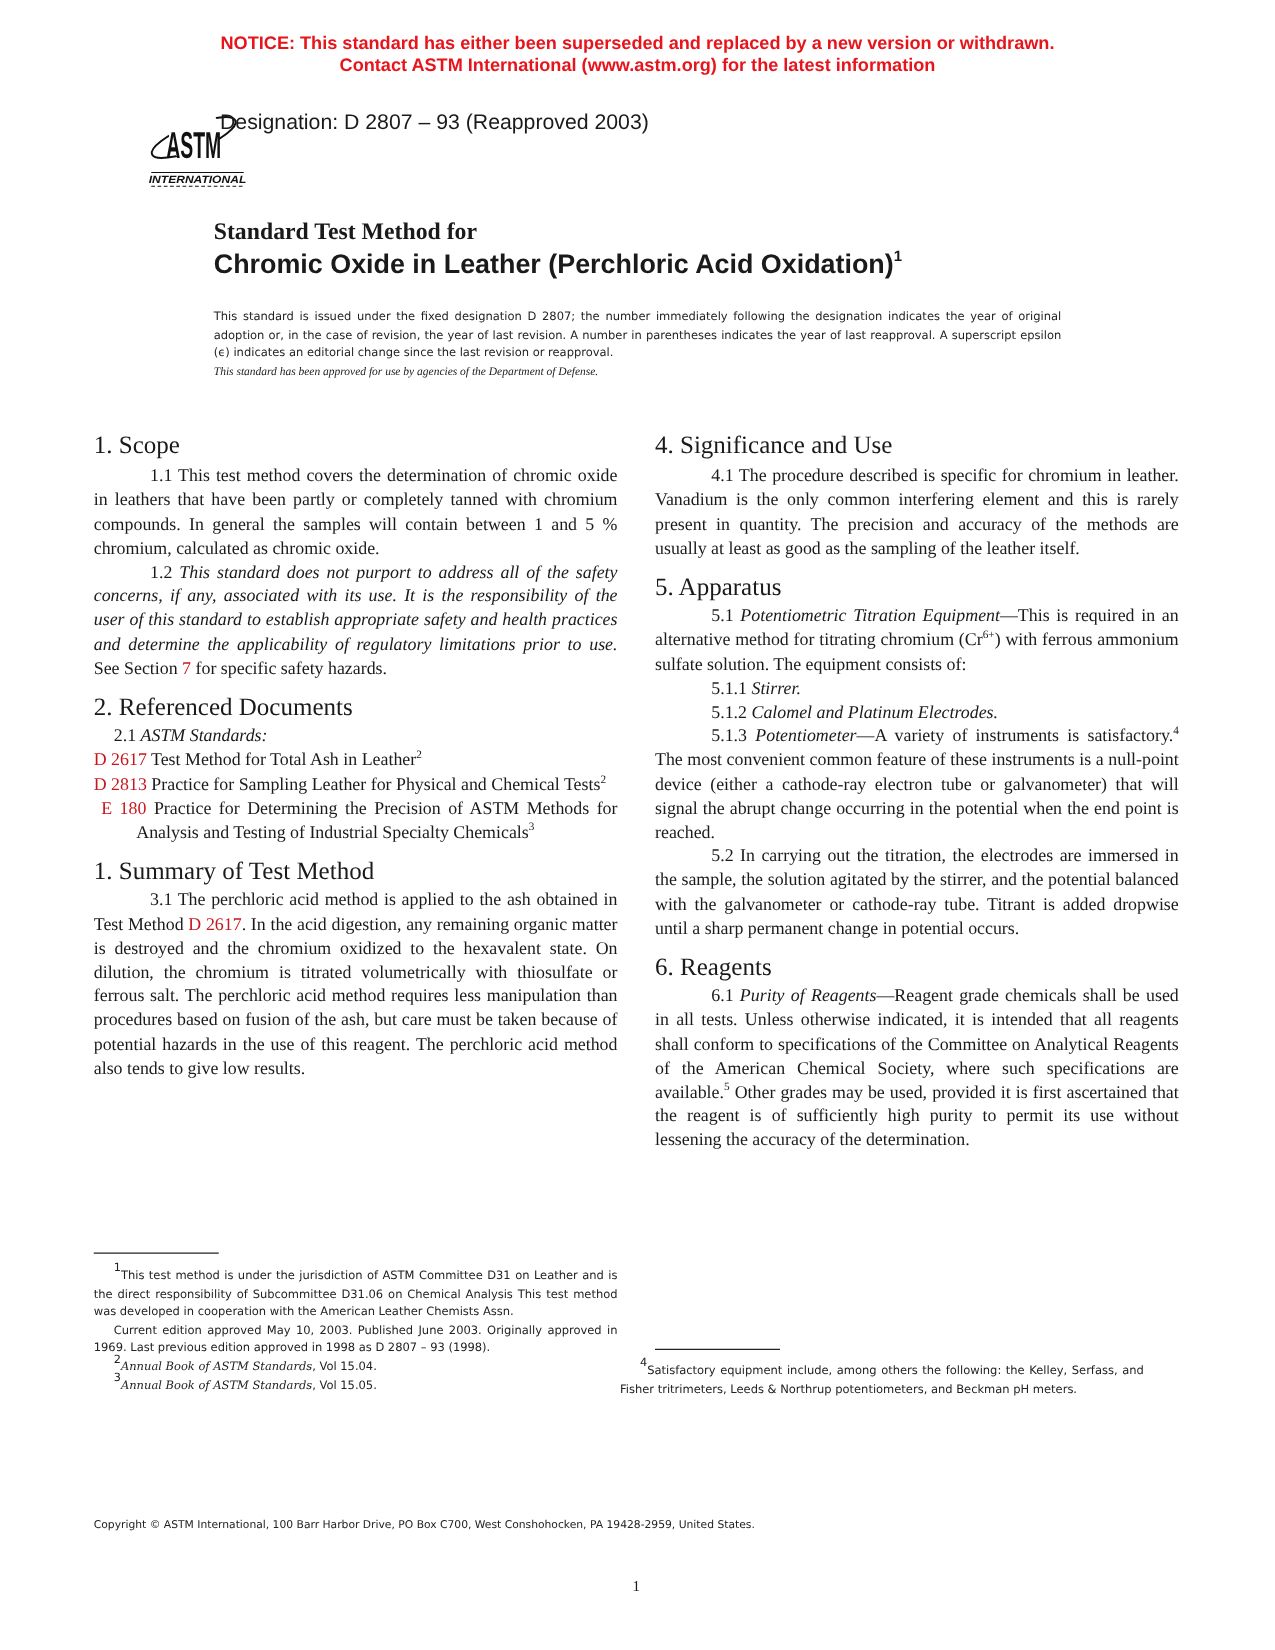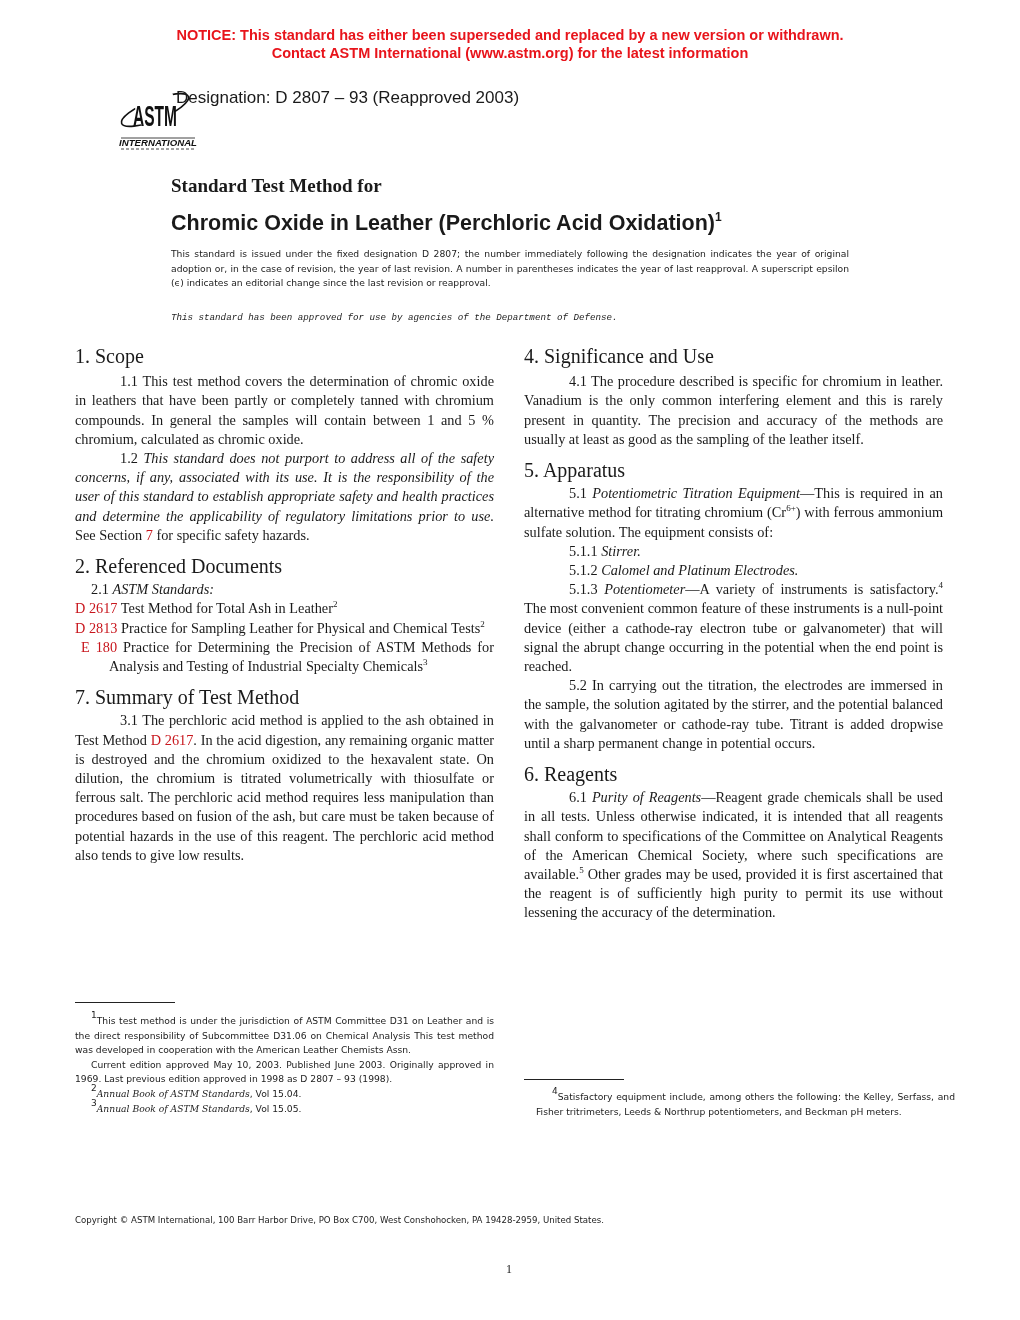--- a/index.html
+++ b/index.html
@@ -2,24 +2,24 @@
 <html><head>
 <meta charset="utf-8">
 <style>
   html, body { margin: 0; padding: 0; background: #ffffff; }
   body { width: 1020px; height: 1320px; position: relative; overflow: hidden; color: #1a1a1a; }
   .abs { position: absolute; }
   .notice { left: 0; width: 1020px; top: 26px; text-align: center; color: #e8141b; font-family: "Liberation Sans", sans-serif; font-weight: bold; font-size: 14.5px; line-height: 18px; }
   .logo { left: 76px; top: 76px; width: 86px; height: 74px; margin-left: 39px; }
   .designation { left: 176px; top: 88px; font-family: "Liberation Sans", sans-serif; font-size: 17px; }
   .title1 { left: 171px; top: 175px; font-family: Liberation Serif, serif; font-weight: bold; font-size: 19px; }
-  .title2 { left: 171px; top: 210px; font-family: "Liberation Sans", sans-serif; font-weight: bold; font-size: 21.5px; }
+  .title2 { left: 171px; top: 198px; font-family: "Liberation Sans", sans-serif; font-weight: bold; font-size: 21.5px; }
   .title2 sup { font-size: 12px; vertical-align: 9px; }
   .preamble { left: 171px; top: 247px; width: 678px; font-family: "DejaVu Sans", sans-serif; font-size: 9.2px; line-height: 14.6px; text-align: justify; color: #222; }
-  .dod { left: 171px; top: 312px; font-family: Liberation Mono, monospace; font-style: italic; font-size: 9.2px; color: #222; }
+  .dod { left: 171px; top: 292px; font-family: Liberation Serif, serif; font-style: italic; font-size: 9.2px; color: #222; }
   .col { font-family: "Liberation Serif", serif; font-size: 14.3px; line-height: 19.2px; text-align: justify; }
   .col-left { left: 75px; width: 419px; }
   .col-right { left: 524px; width: 419px; }
   .h { font-weight: normal; font-size: 20px; margin: 0; }
   p { margin: 0; }
   .ind { text-indent: 45px; }
   .ref { color: #c8161d; }
   .refitem { padding-left: 28px; text-indent: -28px; margin-left: 16px; }
   sup.s { font-size: 9px; vertical-align: 6px; line-height: 0; }
   .fn-rule { height: 1px; background: #222; width: 100px; }
@@ -65,21 +65,21 @@
 
   <div style="margin-top:12px;">
     <p class="h" style="margin-bottom:4px;">2.  Referenced Documents</p>
     <p style="padding-left:16px;"><span>2.1 </span><em>ASTM Standards:</em></p>
     <p class="refitem" style="margin-left:0;padding-left:28px;text-indent:-28px;text-align:left;"><span class="ref">D 2617</span><span> Test Method for Total Ash in Leather</span><sup class="s">2</sup></p>
     <p class="refitem" style="margin-left:0;padding-left:28px;text-indent:-28px;"><span class="ref">D 2813</span><span> Practice for Sampling Leather for Physical and Chemical Tests</span><sup class="s">2</sup></p>
     <p class="refitem" style="margin-left:6px;padding-left:28px;text-indent:-28px;"><span class="ref">E 180</span><span> Practice for Determining the Precision of ASTM Methods for Analysis and Testing of Industrial Specialty Chemicals</span><sup class="s">3</sup></p>
   </div>
 
   <div style="margin-top:12px;">
-    <p class="h" style="margin-bottom:4px;">7.  Summary of Test Method</p>
+    <p class="h" style="margin-bottom:4px;">1.  Summary of Test Method</p>
     <p class="ind"><span>3.1 The perchloric acid method is applied to the ash obtained in Test Method </span><span class="ref">D 2617</span><span>. In the acid digestion, any remaining organic matter is destroyed and the chromium oxidized to the hexavalent state. On dilution, the chromium is titrated volumetrically with thiosulfate or ferrous salt. The perchloric acid method requires less manipulation than procedures based on fusion of the ash, but care must be taken because of potential hazards in the use of this reagent. The perchloric acid method also tends to give low results.</span></p>
   </div>
 </div>
 
 <div class="abs fn-rule" style="left:75px; top:1002px;"></div>
 <div class="abs fn" style="left:75px; top:1014px; width:419px;">
   <p style="text-indent:16px;"><sup class="s">1</sup><span>This test method is under the jurisdiction of ASTM Committee D31 on Leather and is the direct responsibility of Subcommittee D31.06 on Chemical Analysis This test method was developed in cooperation with the American Leather Chemists Assn.</span></p>
   <p style="text-indent:16px;">Current edition approved May 10, 2003. Published June 2003. Originally approved in 1969. Last previous edition approved in 1998 as D 2807 – 93 (1998).</p>
   <p style="text-indent:16px;"><sup class="s">2</sup><span class="i">Annual Book of ASTM Standards</span><span>, Vol 15.04.</span></p>
   <p style="text-indent:16px;"><sup class="s">3</sup><span class="i">Annual Book of ASTM Standards</span><span>, Vol 15.05.</span></p>
@@ -100,18 +100,18 @@
     <p class="ind">5.2 In carrying out the titration, the electrodes are immersed in the sample, the solution agitated by the stirrer, and the potential balanced with the galvanometer or cathode-ray tube. Titrant is added dropwise until a sharp permanent change in potential occurs.</p>
   </div>
 
   <div style="margin-top:12px;">
     <p class="h" style="margin-bottom:4px;">6.  Reagents</p>
     <p class="ind"><span>6.1 </span><em>Purity of Reagents</em><span>—Reagent grade chemicals shall be used in all tests. Unless otherwise indicated, it is intended that all reagents shall conform to specifications of the Committee on Analytical Reagents of the American Chemical Society, where such specifications are available.</span><sup class="s">5</sup><span> Other grades may be used, provided it is first ascertained that the reagent is of sufficiently high purity to permit its use without lessening the accuracy of the determination.</span></p>
   </div>
 </div>
 
 <div class="abs fn-rule" style="left:524px; top:1079px;"></div>
-<div class="abs fn" style="left:536px; top:1090px; width:419px;">
+<div class="abs fn" style="left:496px; top:1090px; width:419px;">
   <p style="text-indent:16px;"><sup class="s">4</sup><span>Satisfactory equipment include, among others the following: the Kelley, Serfass, and Fisher tritrimeters, Leeds &amp; Northrup potentiometers, and Beckman pH meters.</span></p>
 </div>
 
 <div class="abs copyright">Copyright © ASTM International, 100 Barr Harbor Drive, PO Box C700, West Conshohocken, PA 19428-2959, United States.</div>
 <div class="abs pageno">1</div>
 
 </body></html>

